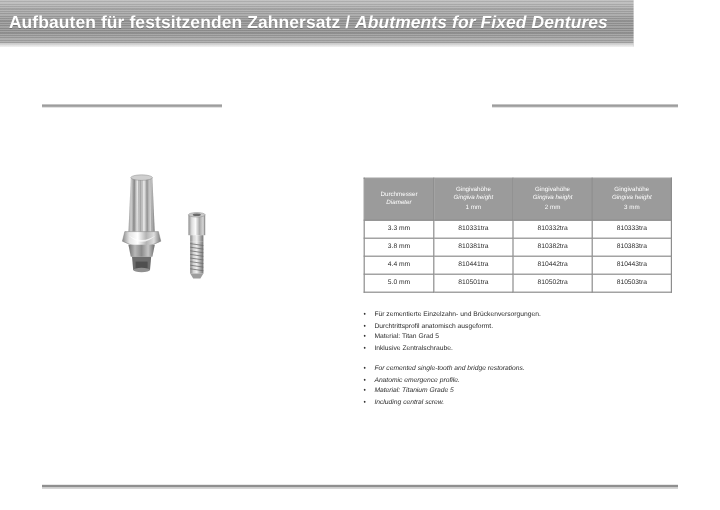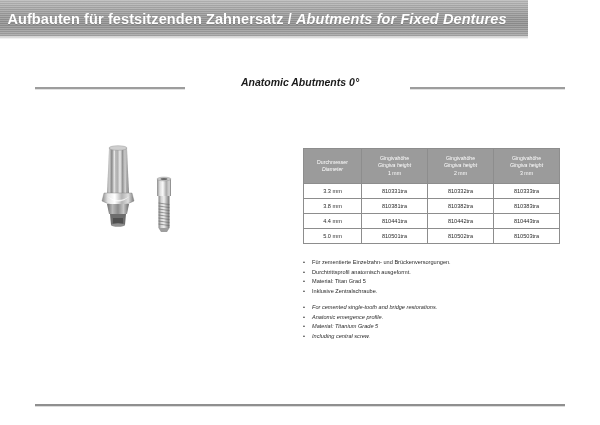--- a/index.html
+++ b/index.html
@@ -177,21 +177,20 @@
 </head>
 <body>
 
 <div class="banner">
   <div class="banner-text"><span class="de">Aufbauten für festsitzenden Zahnersatz</span><span class="sep"> / </span><span class="en">Abutments for Fixed Dentures</span></div>
 </div>
 
 <div class="rule-left"></div>
 <div class="rule-right"></div>
 <div class="title-block">
-  <div class="title-en">Anatomic Abutments 0°</div>
 </div>
 
 <svg class="photo" viewBox="0 0 105 105">
   <defs>
     <linearGradient id="metalPost" x1="0" y1="0" x2="1" y2="0">
       <stop offset="0%" stop-color="#9a9a9a"></stop>
       <stop offset="10%" stop-color="#cfcfcf"></stop>
       <stop offset="22%" stop-color="#8f8f8f"></stop>
       <stop offset="34%" stop-color="#e8e8e8"></stop>
       <stop offset="46%" stop-color="#a6a6a6"></stop>

